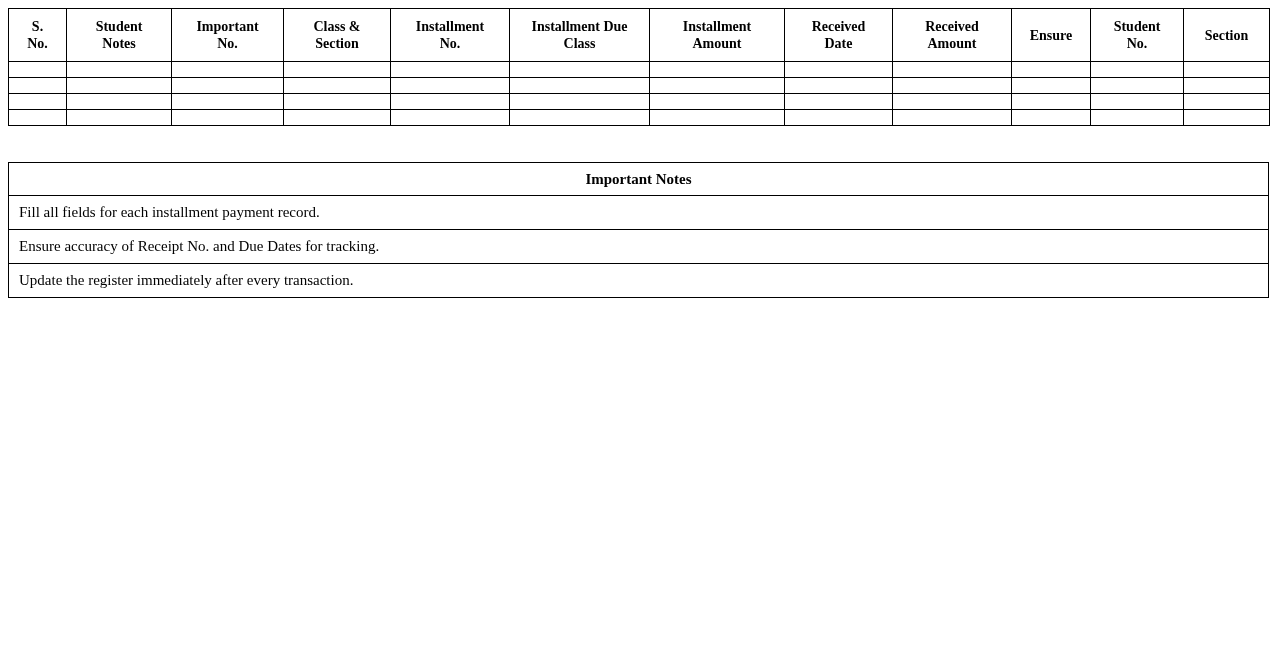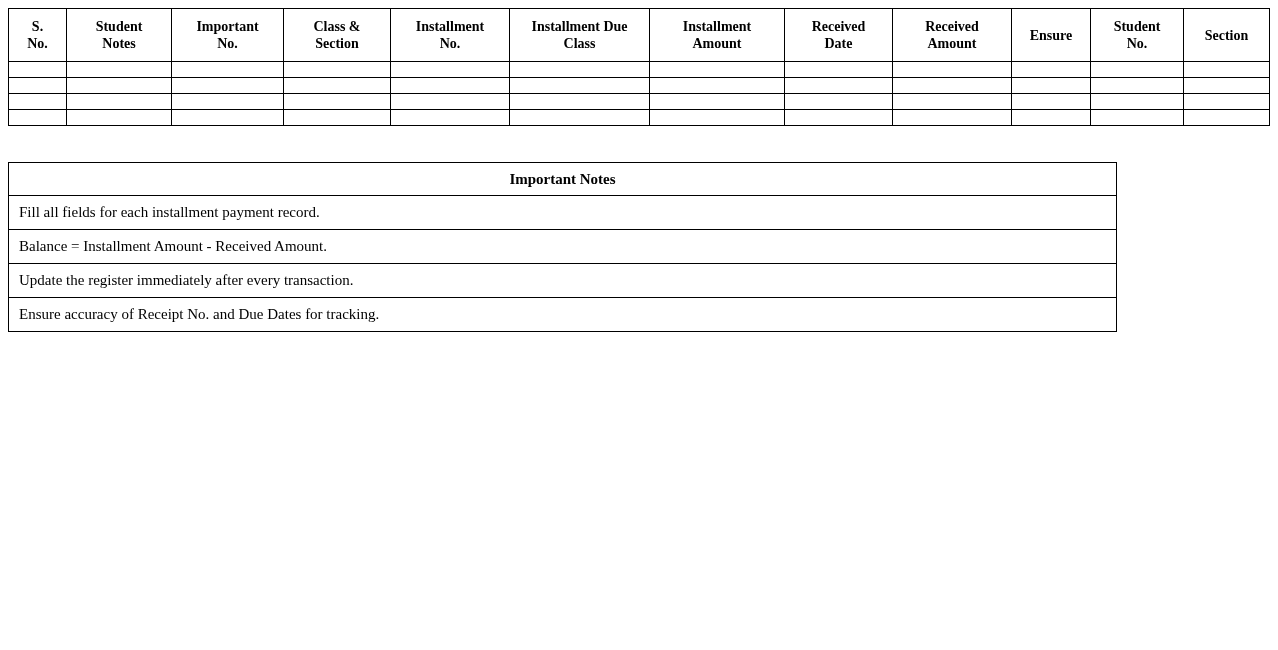--- a/index.html
+++ b/index.html
@@ -11,21 +11,21 @@
     height: 650px;
     font-family: "Liberation Serif", serif;
     color: #000000;
   }
   .page {
     padding: 8px 0 0 8px;
   }
   table {
     border-collapse: collapse;
     table-layout: fixed;
-    width: 1109px;
+    width: 1261px;
   }
   .register th {
     border: 1px solid #000000;
     font-weight: bold;
     font-size: 14px;
     line-height: 17px;
     text-align: center;
     vertical-align: middle;
     height: 53px;
     padding: 0 2px;
@@ -167,24 +167,21 @@
     <thead>
       <tr>
         <th>Important Notes</th>
       </tr>
     </thead>
     <tbody>
       <tr>
         <td>Fill all fields for each installment payment record.</td>
       </tr>
       <tr>
-        <td>Balance = Installment Amount - Received Amount.</td>
+        <td>Ensure accuracy of Receipt No. and Due Dates for tracking.</td>
       </tr>
       <tr>
         <td>Update the register immediately after every transaction.</td>
-      </tr>
-      <tr>
-        <td>Ensure accuracy of Receipt No. and Due Dates for tracking.</td>
       </tr>
     </tbody>
   </table>
 
 </div>
 
 </body></html>

